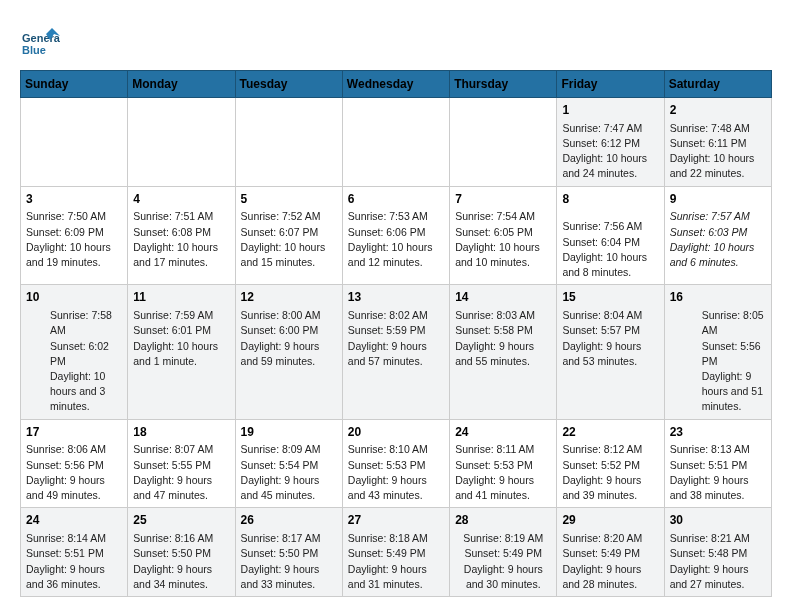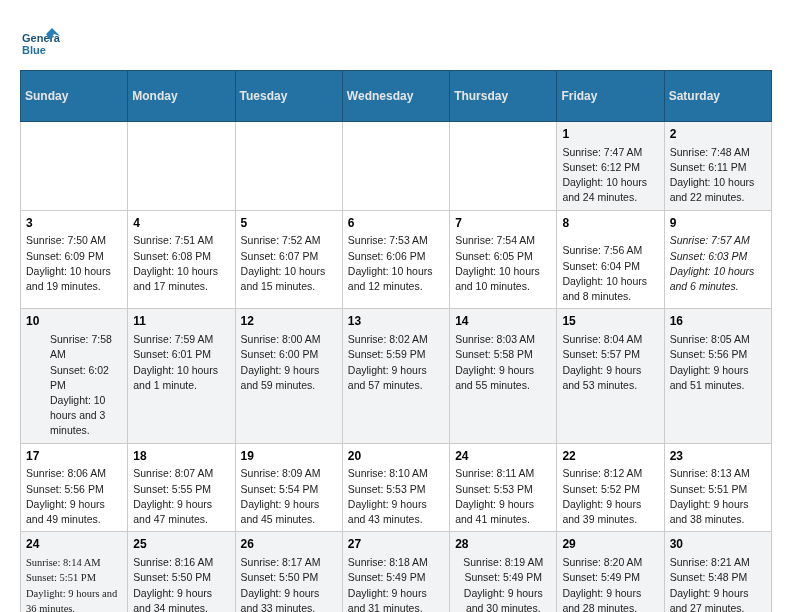--- a/index.html
+++ b/index.html
@@ -34,22 +34,22 @@
       color: #444;
       margin-top: 2px;
     }
     .calendar {
       width: 100%;
       border-collapse: collapse;
       font-size: 11px;
     }
     .calendar thead tr th {
       background-color: #2471a3;
-      color: #e5e5e5;
-      padding: 18px 4px;
+      color: #000000;
+      padding: 6px 4px;
       text-align: left;
       font-size: 12px;
       font-weight: bold;
       border: 1px solid #1a5276;
     }
     .calendar tbody tr td {
       border: 1px solid #ccc;
       vertical-align: top;
       padding: 4px 5px;
       width: 107px;
@@ -210,21 +210,21 @@
 Daylight: 9 hours and 55 minutes.</div>
         </td>
         <td>
           <span class="day-number">15</span>
           <div class="day-detail" style="white-space: pre-line;">Sunrise: 8:04 AM
 Sunset: 5:57 PM
 Daylight: 9 hours and 53 minutes.</div>
         </td>
         <td>
           <span class="day-number">16</span>
-          <div class="day-detail" style="white-space: pre-line;">Sunrise: 8:05 AM
+          <div class="day-detail" style="white-space: pre-line; margin-left: 32px;">Sunrise: 8:05 AM
 Sunset: 5:56 PM
 Daylight: 9 hours and 51 minutes.</div>
         </td>
       </tr>
       <tr>
         <td>
           <span class="day-number">17</span>
           <div class="day-detail" style="white-space: pre-line;">Sunrise: 8:06 AM
 Sunset: 5:56 PM
 Daylight: 9 hours and 49 minutes.</div>
@@ -262,21 +262,21 @@
         <td>
           <span class="day-number">23</span>
           <div class="day-detail" style="white-space: pre-line;">Sunrise: 8:13 AM
 Sunset: 5:51 PM
 Daylight: 9 hours and 38 minutes.</div>
         </td>
       </tr>
       <tr>
         <td>
           <span class="day-number">24</span>
-          <div class="day-detail" style="white-space: pre-line; font-family: Liberation Serif, serif;">Sunrise: 8:14 AM
+          <div class="day-detail" style="white-space: pre-line;">Sunrise: 8:14 AM
 Sunset: 5:51 PM
 Daylight: 9 hours and 36 minutes.</div>
         </td>
         <td>
           <span class="day-number">25</span>
           <div class="day-detail" style="white-space: pre-line;">Sunrise: 8:16 AM
 Sunset: 5:50 PM
 Daylight: 9 hours and 34 minutes.</div>
         </td>
         <td>

